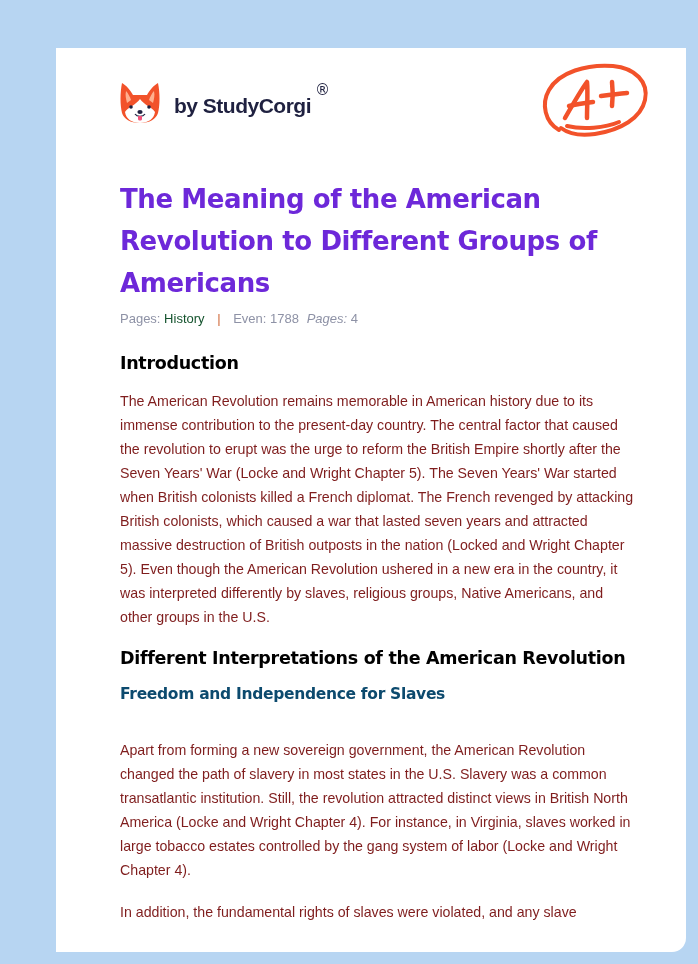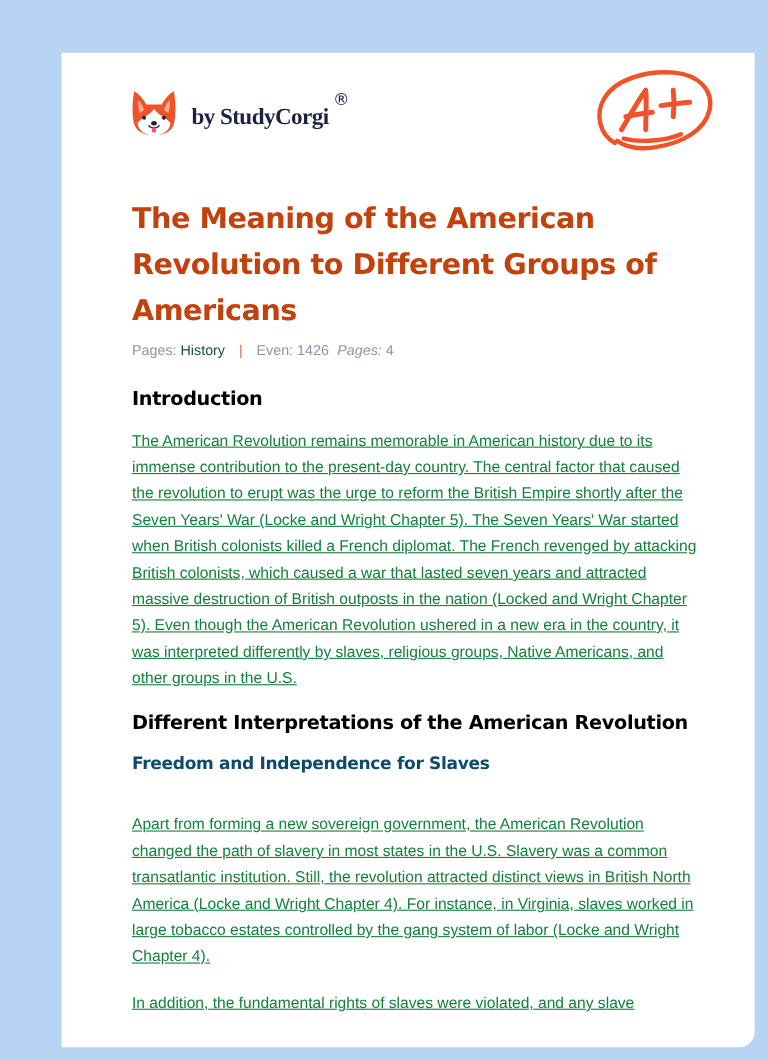--- a/index.html
+++ b/index.html
@@ -39,21 +39,21 @@
       height: 56px;
     }
     .logo-icon {
       width: 40px;
       height: 46px;
       display: inline-block;
     }
     .logo-text {
       margin-left: 14px;
       margin-top: 8px;
-      font-family: Liberation Serif, serif;
+      font-family: Liberation Sans, sans-serif;
       font-weight: bold;
       font-size: 21px;
       color: #1f2140;
       letter-spacing: -0.5px;
     }
     .logo-reg {
       font-family: "DejaVu Sans", sans-serif;
       font-size: 15px;
       color: #1f2140;
       position: relative;
@@ -69,21 +69,21 @@
     }
     .title {
       position: absolute;
       left: 64px;
       top: 130px;
       width: 500px;
       font-family: "DejaVu Sans", sans-serif;
       font-weight: bold;
       font-size: 26px;
       line-height: 42px;
-      color: #c2410c;
+      color: #6d28d9;
       letter-spacing: -0.4px;
     }
     .meta {
       position: absolute;
       left: 64px;
       top: 263px;
       font-family: "Liberation Sans", sans-serif;
       font-size: 13px;
       color: #8e92a6;
       white-space: nowrap;
@@ -110,22 +110,21 @@
       font-weight: bold;
       font-size: 15.5px;
       color: #0c4a6e;
       line-height: 20px;
       letter-spacing: -0.3px;
     }
     p.body-text {
       font-family: "Liberation Sans", sans-serif;
       font-size: 14.2px;
       line-height: 24px;
-      color: #15803d;
-      text-decoration: underline;
+      color: #7f1d1d;
     }
     .h-intro { margin-top: 0; }
     .p-intro { margin-top: 15px; }
     .h-diff { margin-top: 18px; }
     .h-freedom { margin-top: 15px; }
     .p-slaves { margin-top: 34px; }
     .p-addition { margin-top: 18px; }
   </style>
 </head>
 <body>
@@ -173,21 +172,21 @@
     </div>
   </div>
 
   <h1 class="title">The Meaning of the American Revolution to Different Groups of Americans</h1>
 
   <div class="meta">
     <span>Pages:</span>
     <span class="topic-value">History</span>
     <span class="sep">|</span>
     <span>Even:</span>
-    <span>1426</span>
+    <span>1788</span>
     <span class="gap">Pages:</span>
     <span>4</span>
   </div>
 
   <div class="content">
     <h2 class="section-h h-intro">Introduction</h2>
     <p class="body-text p-intro">The American Revolution remains memorable in American history due to its immense contribution to the present-day country. The central factor that caused the revolution to erupt was the urge to reform the British Empire shortly after the Seven Years' War (Locke and Wright Chapter 5). The Seven Years' War started when British colonists killed a French diplomat. The French revenged by attacking British colonists, which caused a war that lasted seven years and attracted massive destruction of British outposts in the nation (Locked and Wright Chapter 5). Even though the American Revolution ushered in a new era in the country, it was interpreted differently by slaves, religious groups, Native Americans, and other groups in the U.S.</p>
 
     <h2 class="section-h h-diff">Different Interpretations of the American Revolution</h2>
     <h3 class="sub-h h-freedom">Freedom and Independence for Slaves</h3>

